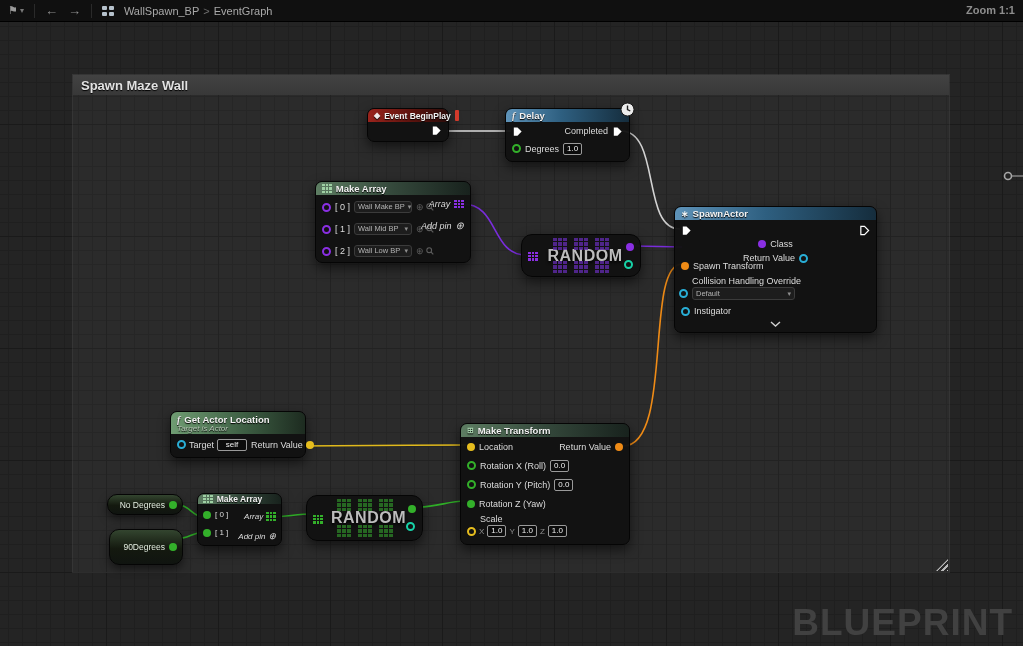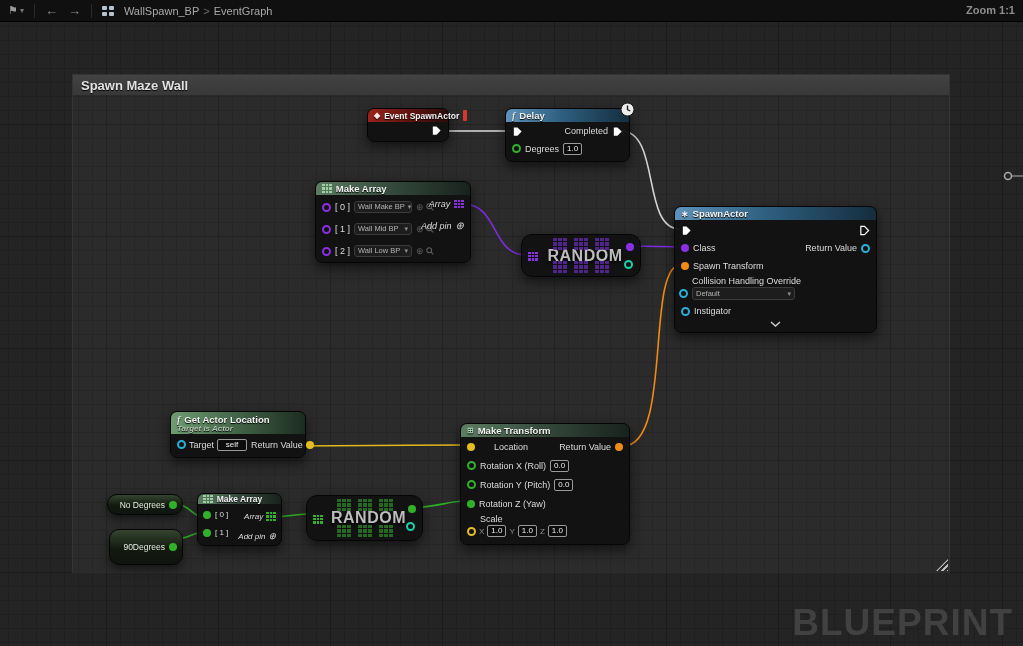--- a/index.html
+++ b/index.html
@@ -46,21 +46,21 @@
 
   
   .n{position:absolute;z-index:3;background:rgba(18,18,18,0.96);border:1px solid #050505;border-radius:7px;
     box-shadow:0 5px 12px rgba(0,0,0,0.55);box-sizing:border-box;color:#d6d6d6;}
   .hd{border-radius:6px 6px 0 0;padding:1px 6px;font-size:9.5px;font-weight:bold;color:#f2f2f2;
     text-shadow:0 1px 1px #000;display:flex;align-items:center;gap:4px;white-space:nowrap;}
   .hd-red{background:linear-gradient(90deg,#9a231c,#5c130e 55%,#2c0d0a);}
   .hd-blue{background:linear-gradient(90deg,#5e93b9,#2e5f80 45%,#152d3d);}
   .hd-green{background:linear-gradient(90deg,#5d7d62,#34483b 50%,#18221d);}
   .hd-pure{background:linear-gradient(90deg,#6f9c72,#3d5e43 55%,#1d2b20);display:block;padding:2px 6px 1px;}
-  .hd-pure .sub{display:block;font-weight:bold;font-style:italic;font-size:8px;color:#b4c4b4;margin-top:-1px;}
+  .hd-pure .sub{display:block;font-weight:normal;font-style:italic;font-size:8px;color:#b4c4b4;margin-top:-1px;}
   .fi{font-family:"Liberation Serif",serif;font-style:italic;font-weight:bold;color:#e8e8e8;font-size:10px;}
   .r{display:flex;align-items:center;gap:4px;padding:0 6px;}
   .lab{font-size:9px;color:#dcdcdc;white-space:nowrap;}
   .lab.dim{color:#bdbdbd;}
   .pin{width:8px;height:8px;border-radius:50%;flex:0 0 auto;}
   .pin.f{background:var(--c);}
   .pin.h{background:transparent;border:2px solid var(--c);width:5px;height:5px;}
   .execp{flex:0 0 auto;}
   .agrid{display:inline-grid;grid-template-columns:repeat(3,2.6px);grid-auto-rows:2.2px;gap:1px;flex:0 0 auto;}
   .agrid b{background:var(--c);}
@@ -132,21 +132,21 @@
     <path d="M419,507 C438,507 448,501 465,501" stroke="#2fae27" stroke-width="1.6" fill="none"></path>
     <g>
       <circle cx="1008" cy="176" r="3.5" fill="none" stroke="#a8a8a8" stroke-width="1.6"></circle>
       <path d="M1012,176 L1023,176" stroke="#8a8a8a" stroke-width="1.4"></path>
     </g>
   </svg>
 
   <div class="n" style="left:367px;top:108px;width:82px;height:34px;">
     <div class="hd hd-red" style="font-size:8.5px;">
       <span style="color:#f0e9e8;font-size:8px;">◆</span>
-      <span>Event SpawnActor</span>
+      <span>Event BeginPlay</span>
       <span class="redsq"></span>
     </div>
     <div class="r" style="justify-content:flex-end;height:16px;">
       <svg class="execp" width="11" height="11" viewBox="0 0 12 12">
           <path d="M2 1.5 H6 L10.5 6 L6 10.5 H2 Z" fill="#fff"></path>
         </svg>
     </div>
   </div>
 
   <div class="n" style="left:505px;top:108px;width:125px;height:54px;">
@@ -349,21 +349,21 @@
       <span>SpawnActor</span>
       </div>
     <div class="r" style="height:17px;justify-content:space-between;margin-top:2px;">
       <svg class="execp" width="11" height="11" viewBox="0 0 12 12">
           <path d="M2 1.5 H6 L10.5 6 L6 10.5 H2 Z" fill="#fff"></path>
         </svg>
       <svg class="execp" width="11" height="11" viewBox="0 0 12 12">
           <path d="M2 1.5 H6 L10.5 6 L6 10.5 H2 Z" fill="none" stroke="#fff" stroke-width="1.3"></path>
         </svg>
     </div>
-    <div class="r" style="height:18px;justify-content:space-between;">
+    <div class="r" style="height:18px;justify-content:space-between;flex-direction:column;">
       <span style="display:flex;align-items:center;gap:4px;">
         <span class="pin f" style="--c:#8a2fe3;"></span>
         <span class="lab">Class</span>
       </span>
       <span style="display:flex;align-items:center;gap:4px;">
         <span class="lab">Return Value</span>
         <span class="pin h" style="--c:#29aed6;"></span>
       </span>
     </div>
     <div class="r" style="height:17px;">
@@ -411,21 +411,21 @@
       </span>
     </div>
   </div>
 
   <div class="n" style="left:460px;top:423px;width:170px;height:122px;">
     <div class="hd hd-green">
         <span style="color:#a8d4ae;font-size:8px;">⊞</span>
       <span>Make Transform</span>
       </div>
     <div class="r" style="height:18px;justify-content:space-between;margin-top:1px;">
-      <span style="display:flex;align-items:center;gap:19px;">
+      <span style="display:flex;align-items:center;gap:4px;">
         <span class="pin f" style="--c:#e6bd1e;"></span>
         <span class="lab">Location</span>
       </span>
       <span style="display:flex;align-items:center;gap:4px;">
         <span class="lab">Return Value</span>
         <span class="pin f" style="--c:#ef8b16;"></span>
       </span>
     </div>
     <div class="r" style="height:19px;">
       <span class="pin h" style="--c:#33b02a;"></span>

